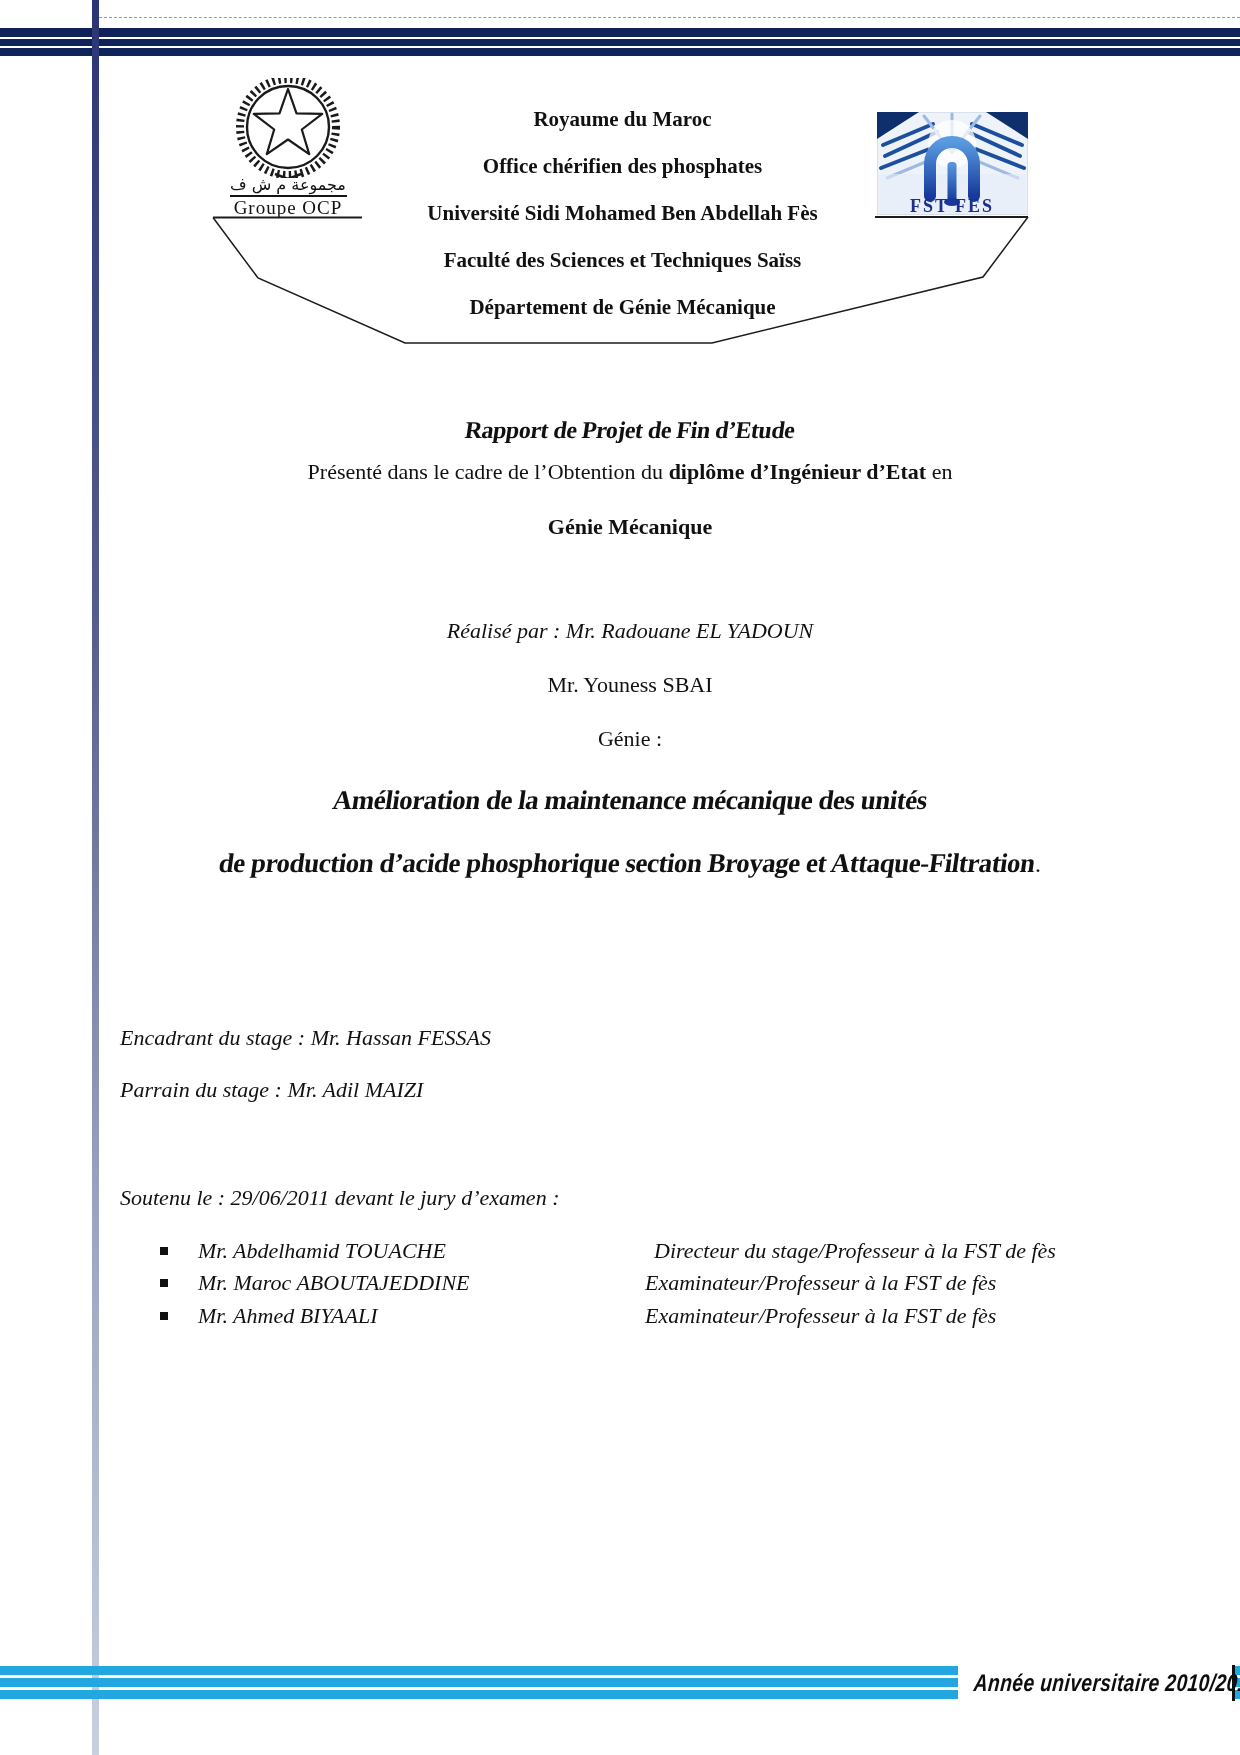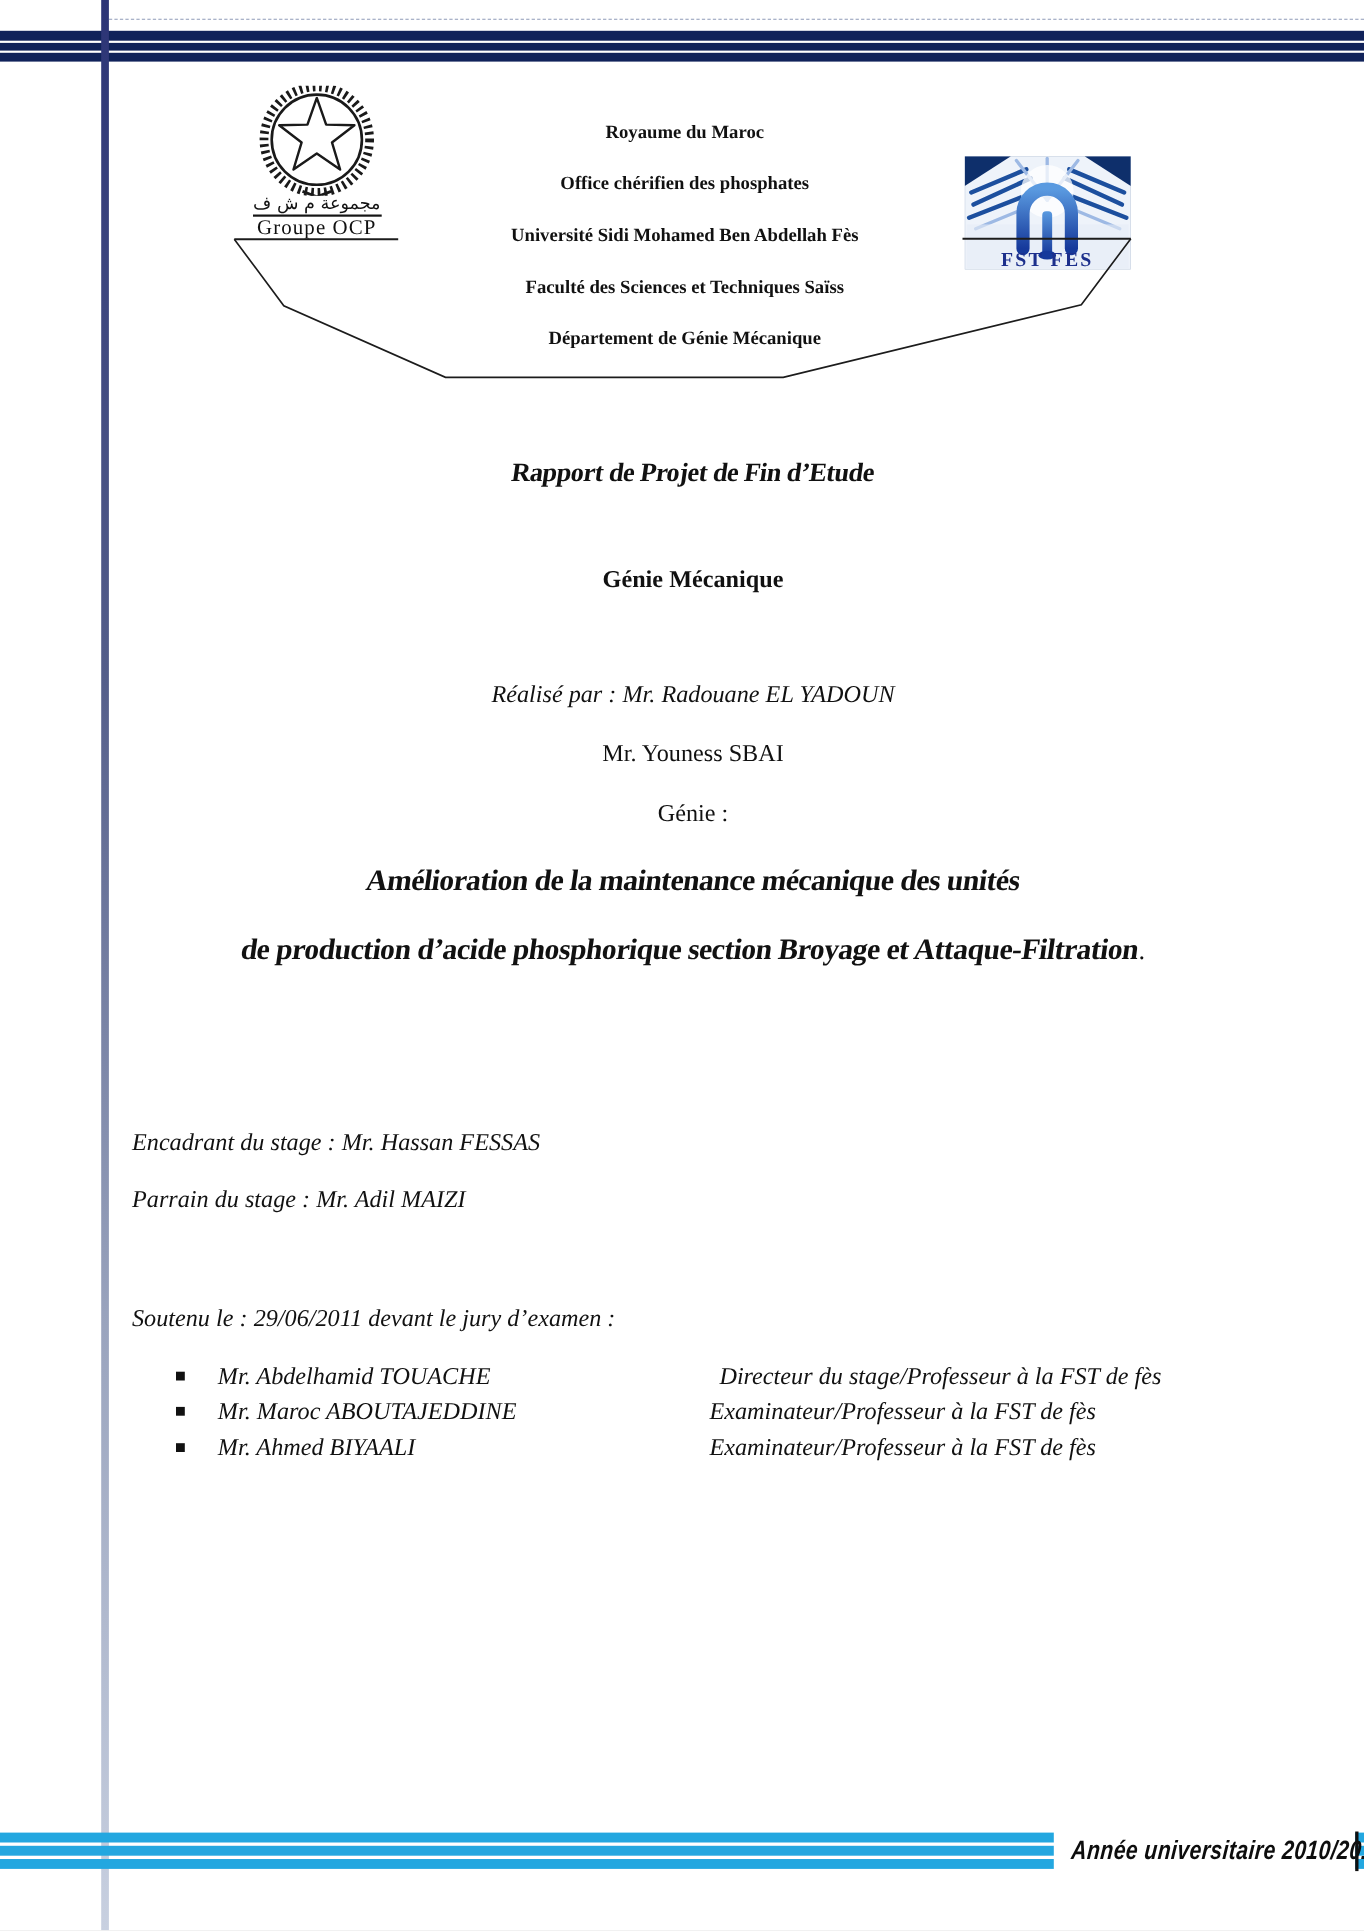--- a/index.html
+++ b/index.html
@@ -12,29 +12,29 @@
              border-top:1px dashed #8f9ab8;}
   .band{position:absolute;left:0;width:1240px;background:#10225a;}
   .band.s1{top:28px;height:9px;}
   .band.s2{top:39px;height:7px;}
   .band.s3{top:48px;height:8px;}
   .v-rule{position:absolute;left:92px;top:0;width:7px;height:1755px;
           background:linear-gradient(180deg,#2c3476 0%,#545e8a 35%,#99a3bd 68%,#c8d0e0 100%);}
 
   
   .header-block{position:absolute;left:330px;top:96px;width:585px;text-align:center;}
-  .header-block div{font-weight:bold;font-size:17px;line-height:47px;white-space:nowrap;}
+  .header-block div{font-weight:bold;font-size:21px;line-height:47px;white-space:nowrap;}
 
   .ocp{position:absolute;left:212px;top:78px;width:152px;text-align:center;}
   .ocp svg{display:block;margin:0 auto;}
   .ocp .arabic{font-family:"DejaVu Sans",sans-serif;font-size:16px;line-height:18px;margin-top:-2px;}
   .ocp .bar{width:117px;height:2px;background:#151515;margin:1px auto 0 auto;}
   .ocp .caption{font-size:19px;line-height:21px;letter-spacing:1px;}
 
-  .fst{position:absolute;left:877px;top:112px;width:132px;height:103px;margin-top:30px;}
+  .fst{position:absolute;left:877px;top:112px;width:132px;height:103px;}
 
   svg.funnel{position:absolute;left:0;top:0;pointer-events:none;}
 
   
   .cline{position:absolute;left:100px;width:1060px;text-align:center;line-height:1.25;white-space:nowrap;}
   .script{display:inline-block;font-weight:bold;transform:skewX(-8deg);letter-spacing:-0.5px;}
   .t-report{top:415px;font-size:24px;}
   .t-intro{top:458px;font-size:22px;}
   .t-genie{top:513px;font-size:22px;font-weight:bold;}
   .t-option{top:564px;font-size:22px;}
@@ -139,20 +139,23 @@
   <svg class="funnel" width="1240" height="400" viewBox="0 0 1240 400">
     <line x1="213" y1="217.5" x2="362" y2="217.5" stroke="#1c1c1c" stroke-width="1.8"></line>
     <line x1="875" y1="217" x2="1028" y2="217" stroke="#1c1c1c" stroke-width="1.8"></line>
     <polyline points="213,217.5 258,278 405,343 712,343 983,277 1028,217" fill="none" stroke="#1c1c1c" stroke-width="1.5"></polyline>
   </svg>
 
   <div class="cline t-report">
     <span class="script">Rapport de Projet de Fin d’Etude</span>
   </div>
 
+  <div class="cline t-intro">
+    <span>Présenté dans le cadre de l’Obtention du </span><b>diplôme d’Ingénieur d’Etat</b><span> en</span>
+  </div>
 
   <div class="cline t-genie">Génie Mécanique</div>
 
 
   <div class="cline t-realise">Réalisé par : Mr. Radouane EL YADOUN</div>
   <div class="cline t-realise2">Mr. Youness SBAI</div>
   <div class="cline t-theme-label">Génie :</div>
 
   <div class="cline t-theme1">
     <span class="script">Amélioration de la maintenance mécanique des unités</span>

